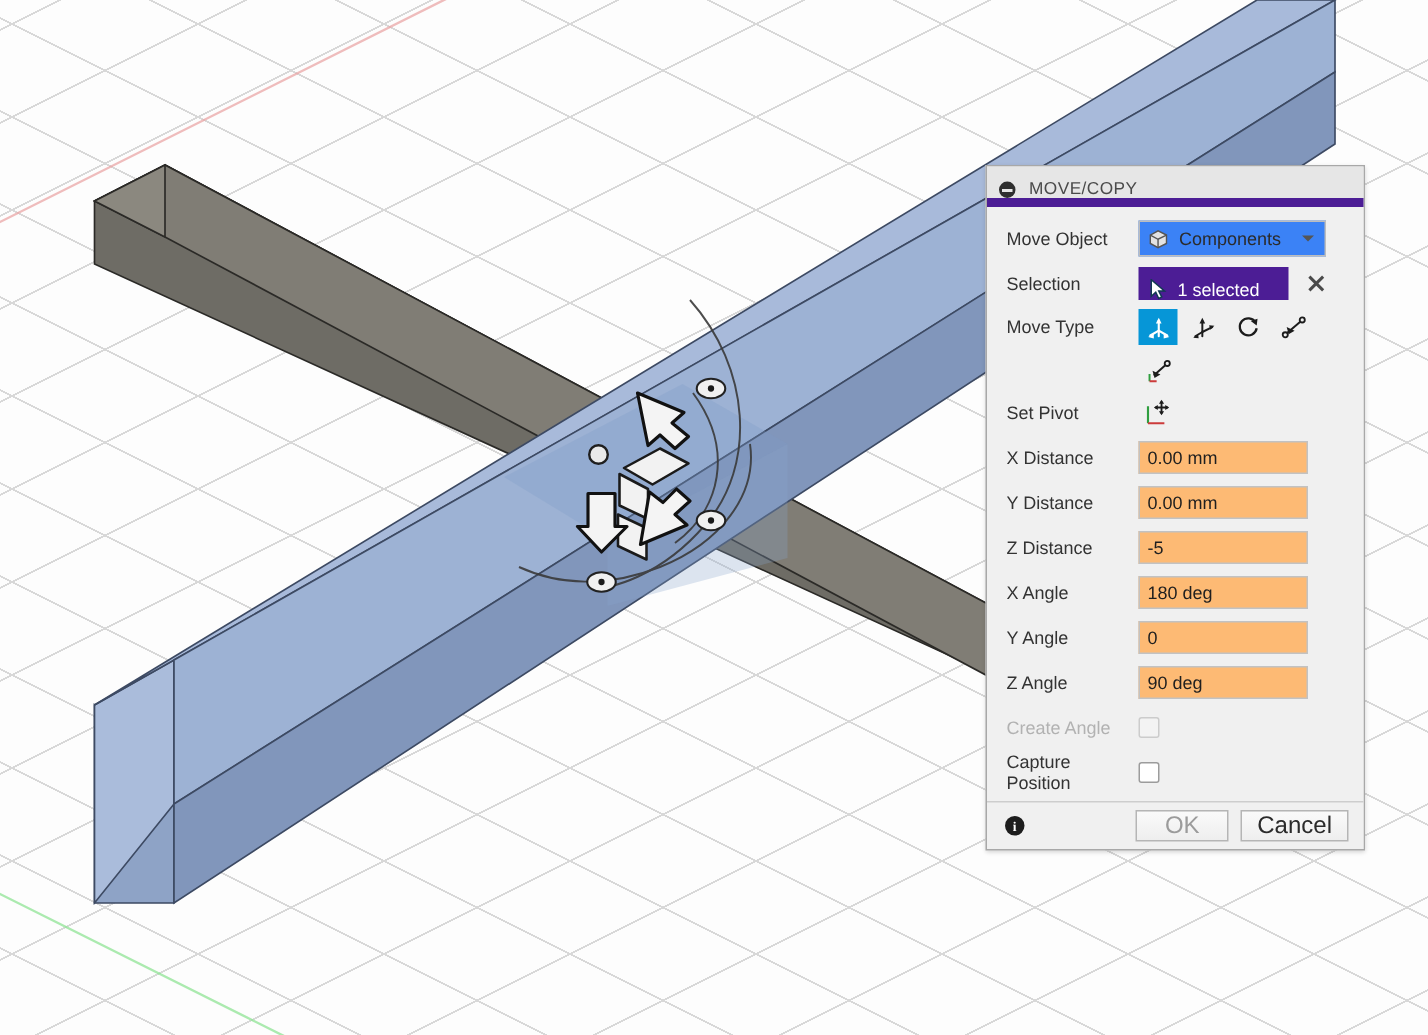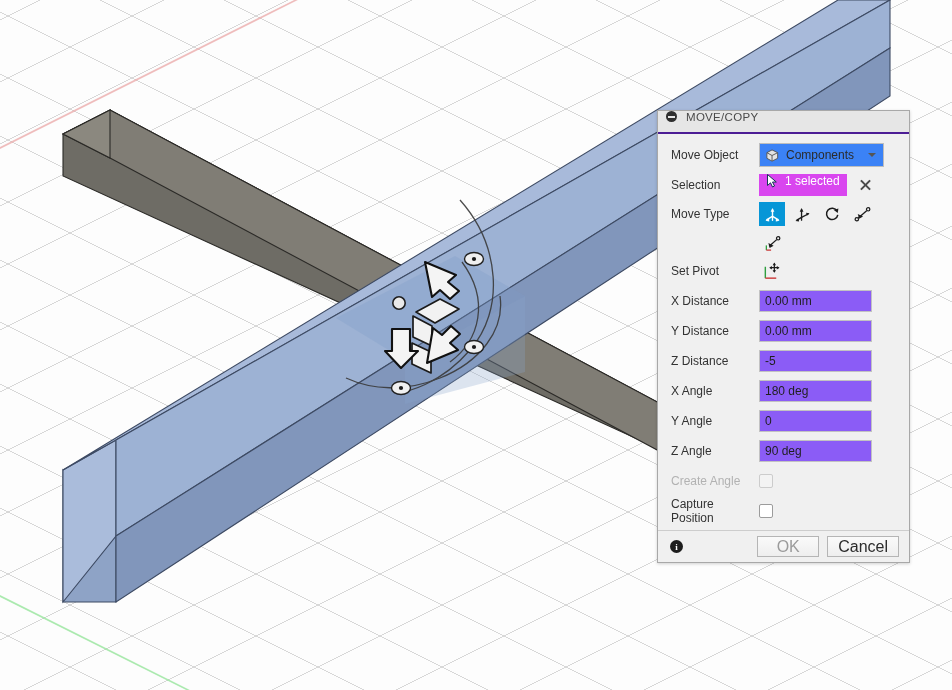--- a/index.html
+++ b/index.html
@@ -20,22 +20,22 @@
   
   #dialog{
     position:absolute;left:657px;top:110px;width:251px;
     background:#f0f0f0;
     border:1px solid #a8a8a8;
     box-shadow:0 1px 3px rgba(0,0,0,.18);
     font-size:12px;color:#2b2b2b;
     user-select:none;
   }
   .dlg-title{
-    height:21px;display:flex;align-items:flex-start;gap:9px;
-    padding:0 8px;background:#e6e6e6;border-bottom:2px solid #4c1d95;
+    height:21px;display:flex;align-items:flex-end;gap:9px;
+    padding:0 8px;background:#e6e6e6;border-bottom:6px solid #4c1d95;
   }
   .collapse-ico{
     width:11px;height:11px;border-radius:50%;background:#2f2f2f;
     position:relative;flex:0 0 auto;cursor:pointer;
   }
   .collapse-ico::after{
     content:"";position:absolute;left:2px;top:5px;width:7px;height:1.5px;background:#e6e6e6;
   }
   .dlg-title-text{font-size:11.5px;color:#4a4a4a;letter-spacing:.3px;}
 
@@ -55,22 +55,22 @@
     display:flex;align-items:center;gap:6px;padding:0 4px 0 5px;cursor:pointer;
   }
   .combo-label{flex:1 1 auto;font-size:12px;color:#2b2b2b;}
   .combo-caret{
     width:0;height:0;border-left:4px solid transparent;border-right:4px solid transparent;
     border-top:4px solid #555;margin-right:3px;
   }
 
   
   .sel-chip{
-    height:22px;background:#d946ef;color:#fff;display:flex;align-items:flex-start;
-    gap:6px;padding:0 7px 0 7px;cursor:pointer;
+    height:22px;background:#4c1d95;color:#fff;display:flex;align-items:flex-end;
+    gap:6px;padding:0 19px 0 7px;cursor:pointer;
   }
   .sel-chip-text{font-size:12px;color:#ffffff;}
   .clear-x{
     margin-left:11px;width:15px;height:15px;position:relative;cursor:pointer;flex:0 0 auto;
   }
   .clear-x::before,.clear-x::after{
     content:"";position:absolute;left:1px;top:6.5px;width:13px;height:2px;background:#4a4a4a;
   }
   .clear-x::before{transform:rotate(45deg);}
   .clear-x::after{transform:rotate(-45deg);}
@@ -83,21 +83,21 @@
   }
   .mt-btn.active{background:#0696d7;}
   .mt-row2{padding-left:101px;margin-top:2px;height:26px;display:flex;align-items:center;}
 
   .pivot-btn{
     width:24px;height:22px;display:flex;align-items:center;justify-content:center;cursor:pointer;
   }
 
   
   .txt{
-    width:113px;height:22px;background:#8b5cf6;border:1px solid #c2c2c2;
+    width:113px;height:22px;background:#fdba74;border:1px solid #c2c2c2;
     font-family:"Liberation Sans","DejaVu Sans",sans-serif;font-size:12px;color:#1f1f1f;
     padding:0 5px;box-sizing:border-box;outline:none;
   }
 
   
   .cbx{
     width:14px;height:14px;background:#fff;border:1px solid #9c9c9c;border-radius:2px;
     cursor:pointer;box-sizing:border-box;
   }
   .cbx.disabled{background:#f3f3f3;border-color:#cccccc;cursor:default;}

